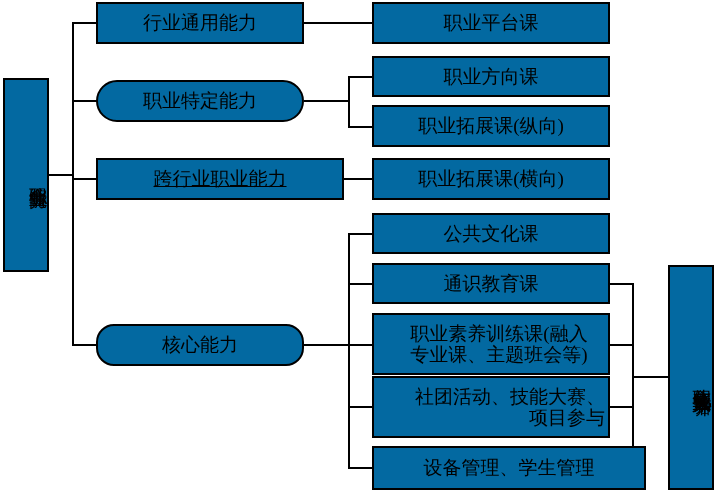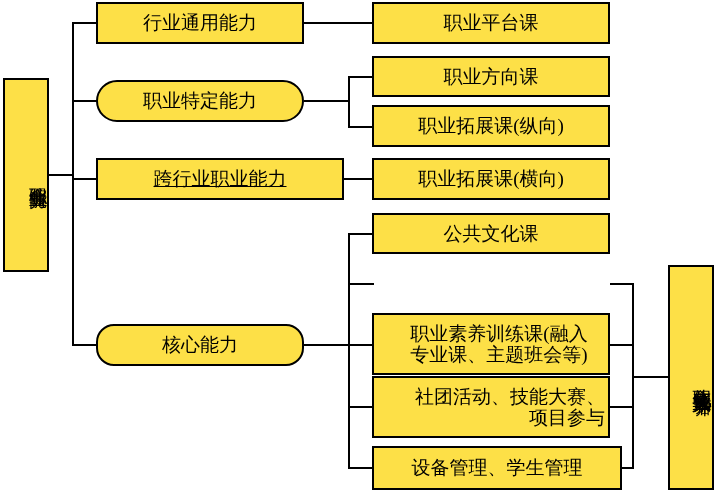--- a/index.html
+++ b/index.html
@@ -12,21 +12,21 @@
     width: 720px;
     height: 493px;
     background: #ffffff;
     font-family: "Liberation Serif", "DejaVu Serif", serif;
     overflow: hidden;
   }
   .box {
     position: absolute;
     box-sizing: border-box;
     border: 2px solid #000000;
-    background: #fde047;
+    background: #0369a1;
     display: flex;
     align-items: center;
     justify-content: center;
     text-align: center;
     color: #000000;
     z-index: 3;
   }
   .box .txt {
     display: block;
     width: 100%;
@@ -115,32 +115,35 @@
   </div>
 
   <div class="box" style="left:372px; top:158px; width:238px; height:42px; font-size:19px;">
     <span class="txt">职业拓展课(横向)</span>
   </div>
 
   <div class="box" style="left:372px; top:213px; width:238px; height:41px; font-size:19px;">
     <span class="txt">公共文化课</span>
   </div>
 
+  <div class="box" style="left:372px; top:263px; width:238px; height:41px; font-size:19px;">
+    <span class="txt">通识教育课</span>
+  </div>
 
   <div class="box" style="left:372px; top:313px; width:238px; height:62px; font-size:19px;padding-left:16px;">
     <span class="txt">职业素养训练课(融入
 专业课、主题班会等)</span>
   </div>
 
   <div class="box" style="left:372px; top:376px; width:238px; height:62px; font-size:19px;text-align:right;">
     <span class="txt">社团活动、技能大赛、
 项目参与</span>
   </div>
 
-  <div class="box" style="left:372px; top:446px; width:250px; height:44px; font-size:19px;">
+  <div class="box" style="left:372px; top:446px; width:274px; height:44px; font-size:19px;">
     <span class="txt">设备管理、学生管理</span>
   </div>
 
   <div class="line h" style="left:610px; top:283px; width:24px;"></div>
   <div class="line h" style="left:610px; top:344px; width:24px;"></div>
   <div class="line h" style="left:610px; top:406px; width:24px;"></div>
   <div class="line h" style="left:610px; top:467px; width:24px;"></div>
   <div class="line v" style="left:632px; top:283px; height:186px;"></div>
   <div class="line h" style="left:632px; top:376px; width:38px;"></div>
 

